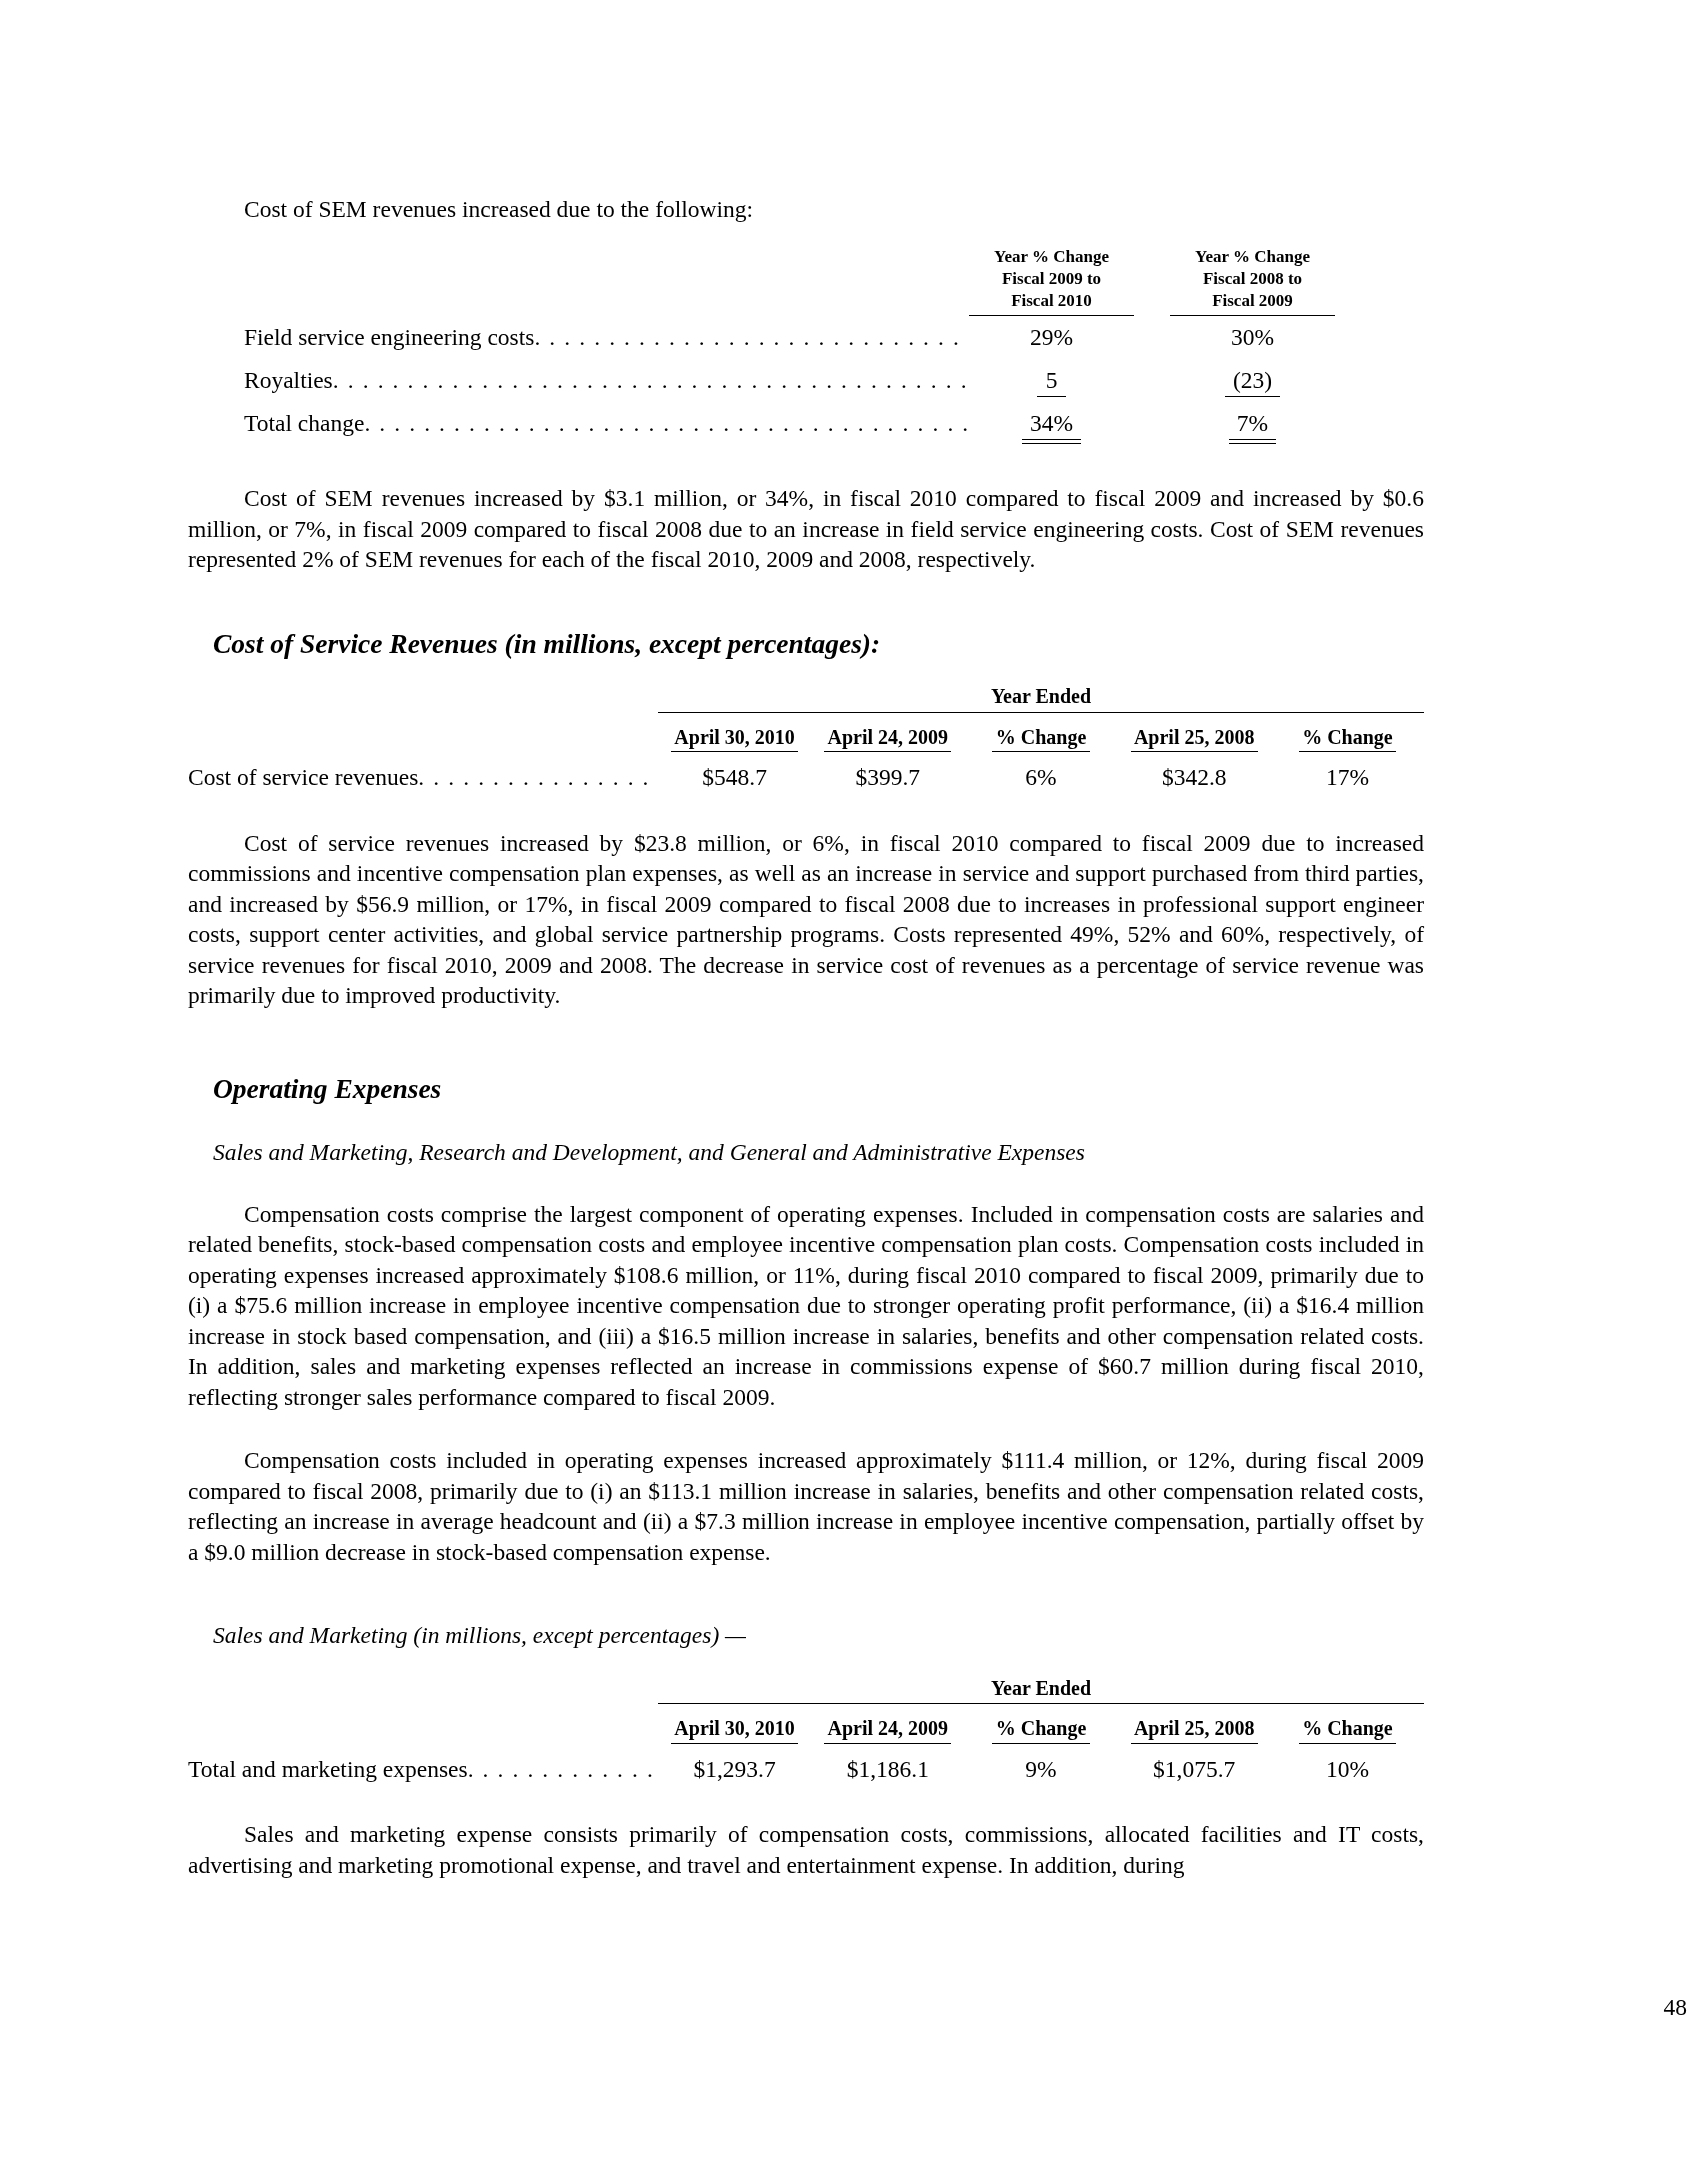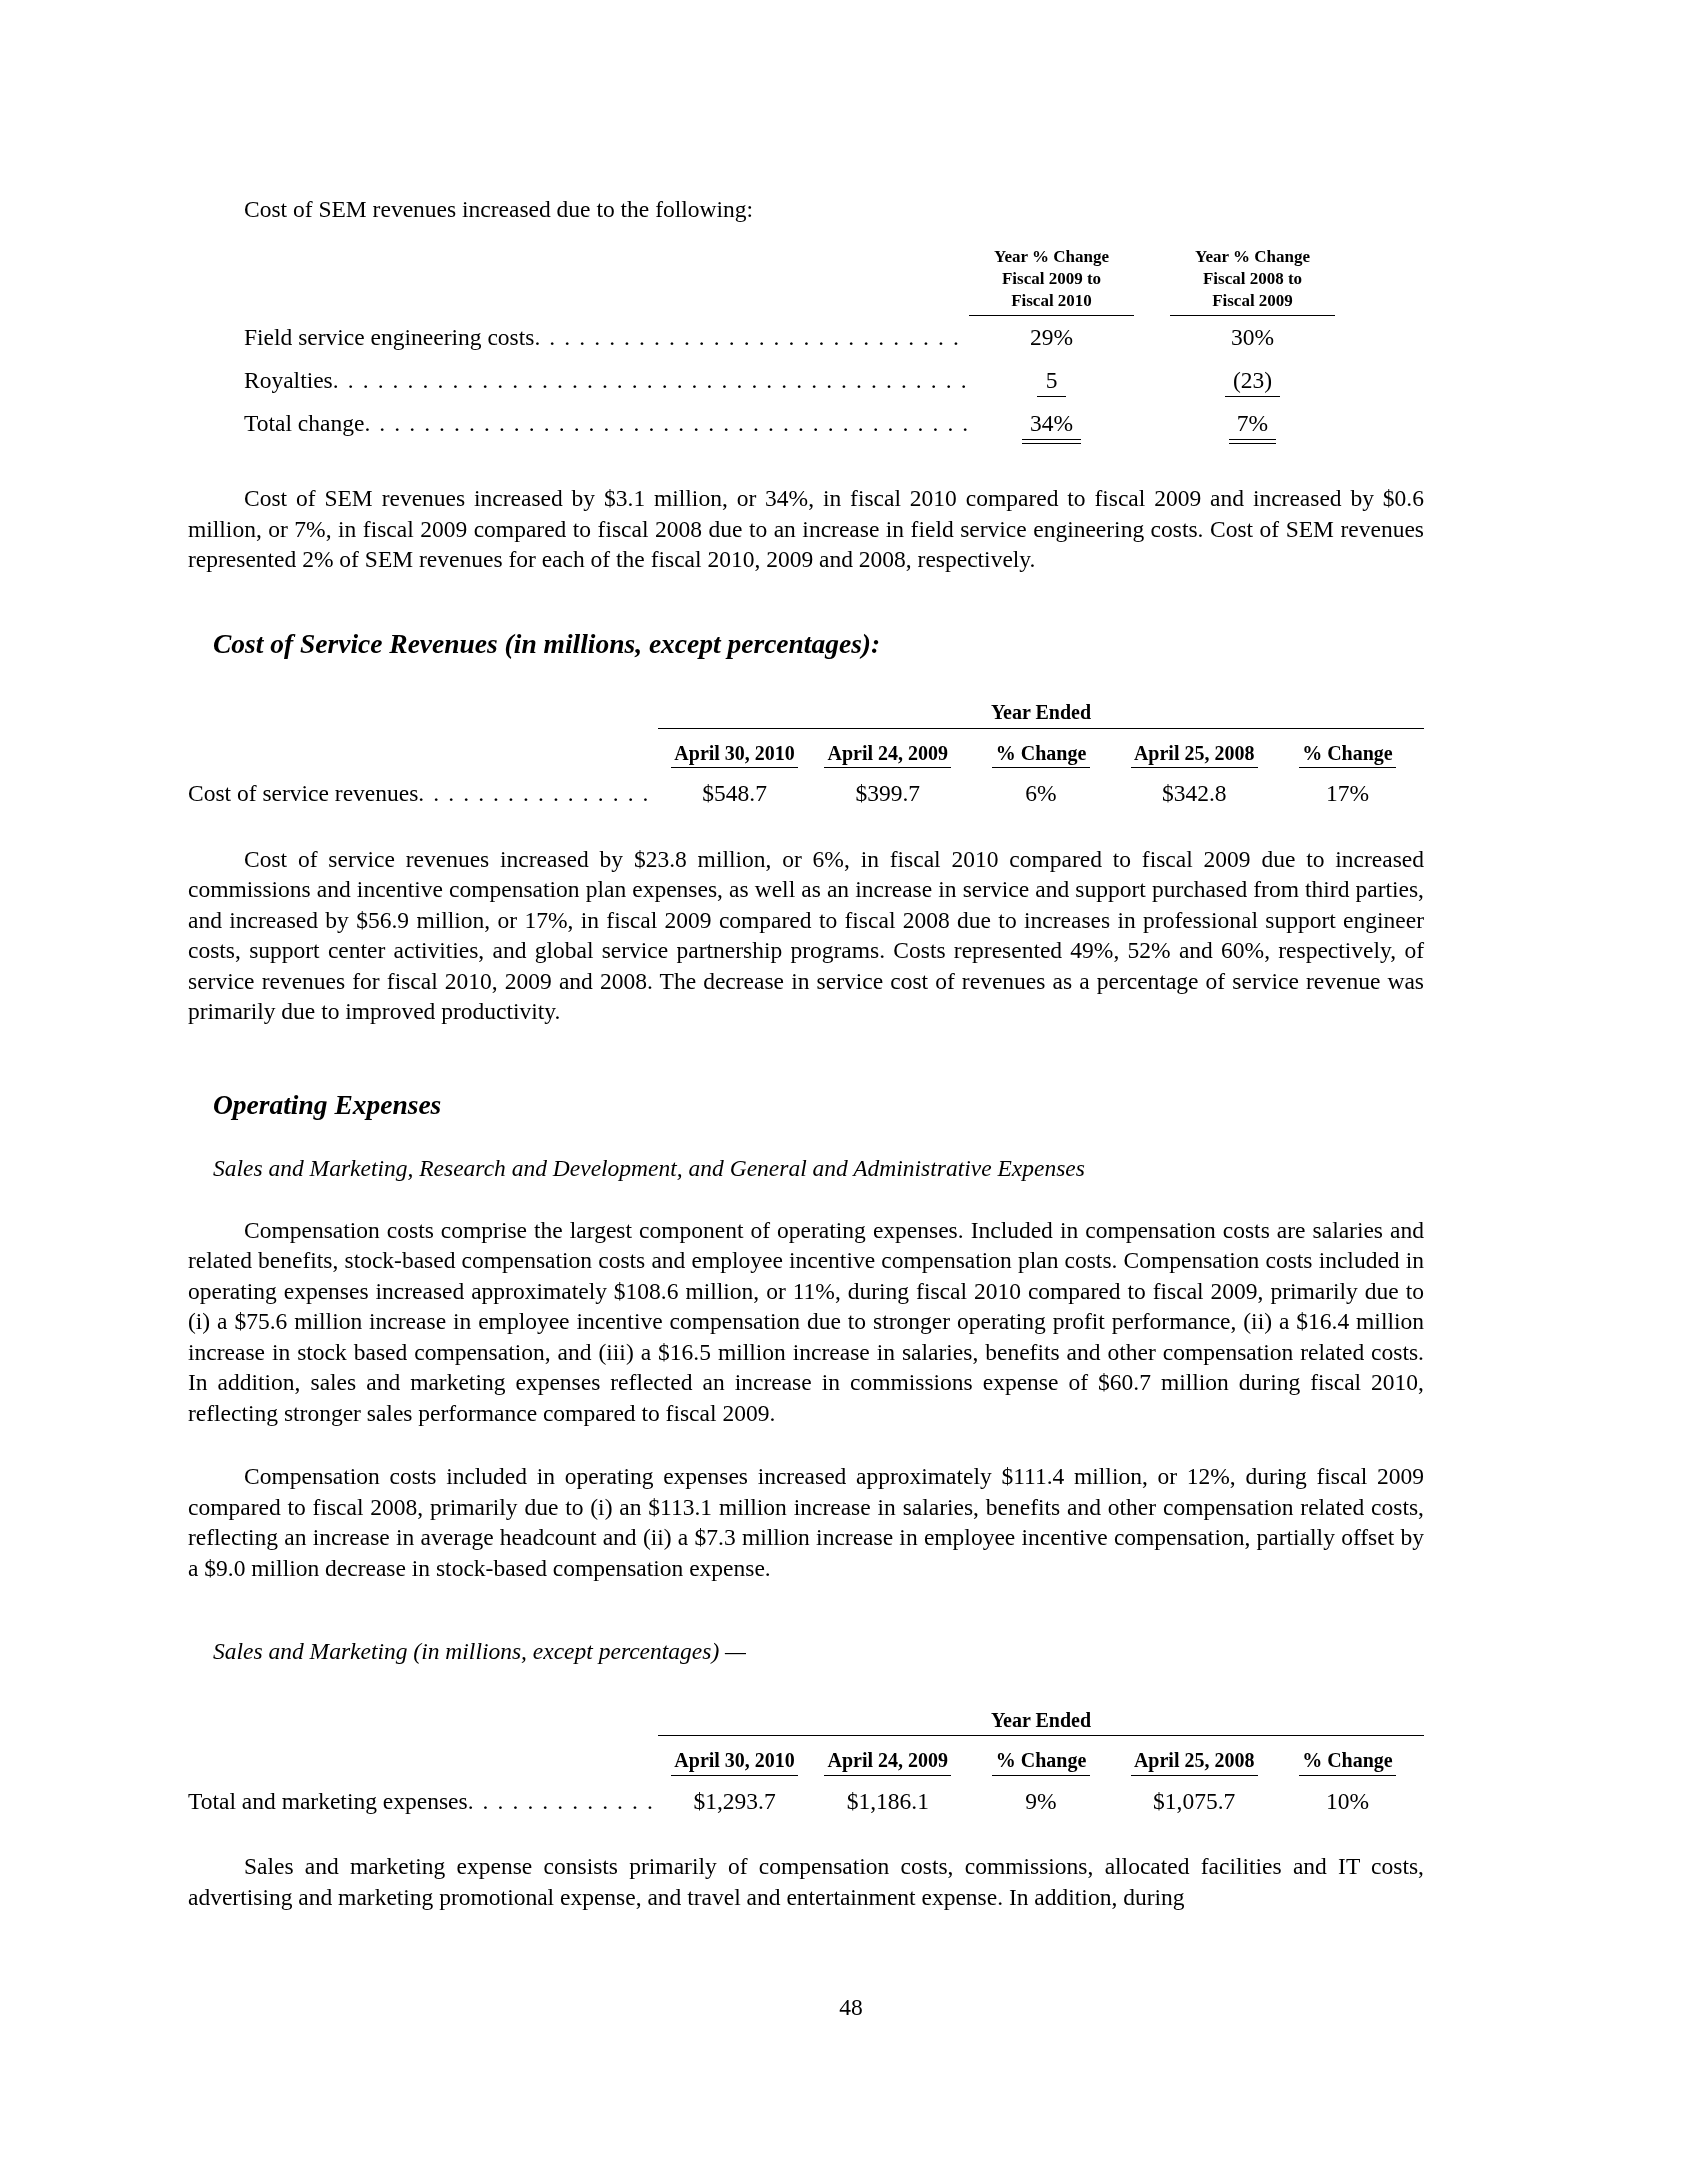--- a/index.html
+++ b/index.html
@@ -47,37 +47,37 @@
     border-bottom:1.2px solid #000;
   }
 
   
   .ftable { margin-top:25px; }
   .ft-yearended-row { display:flex; }
   .ft-spacer { width:470px; }
   .ft-yearended {
     flex:1 1 0; text-align:center;
     font-weight:bold; font-size:20px; line-height:25px;
-    border-bottom:1.6px solid #000; padding-bottom:2.5px;margin-top:16px;
+    border-bottom:1.6px solid #000; padding-bottom:2.5px;
   }
   .ft-headrow { display:flex; margin-top:8px; }
   .ft-headcell { flex:1 1 0; text-align:center; }
   .ft-headcell span {
     display:inline-block;
     font-weight:bold; font-size:20px; line-height:25px;
     border-bottom:1.6px solid #000; padding:0 3.3px 1.6px;
   }
   .ft-datarow { display:flex; align-items:flex-end; margin-top:10px; }
   .ft-label { width:470px; display:flex; white-space:nowrap; overflow:hidden; }
   .ft-cell { flex:1 1 0; text-align:center; }
 
   
   .page-num {
     position:absolute; left:0; right:0; top:1992px;
-    text-align:center; font-size:23.5px;padding-left:15px;
+    text-align:right; font-size:23.5px;padding-left:15px;
   }
 
   
   .mt-para1 { margin-top:38px; }
   .mt-h1    { margin-top:54px; }
   .mt-para2 { margin-top:35px; }
   .mt-h2    { margin-top:63px; }
   .mt-h3    { margin-top:33px; }
   .mt-para3 { margin-top:31px; }
   .mt-para4 { margin-top:33px; }

